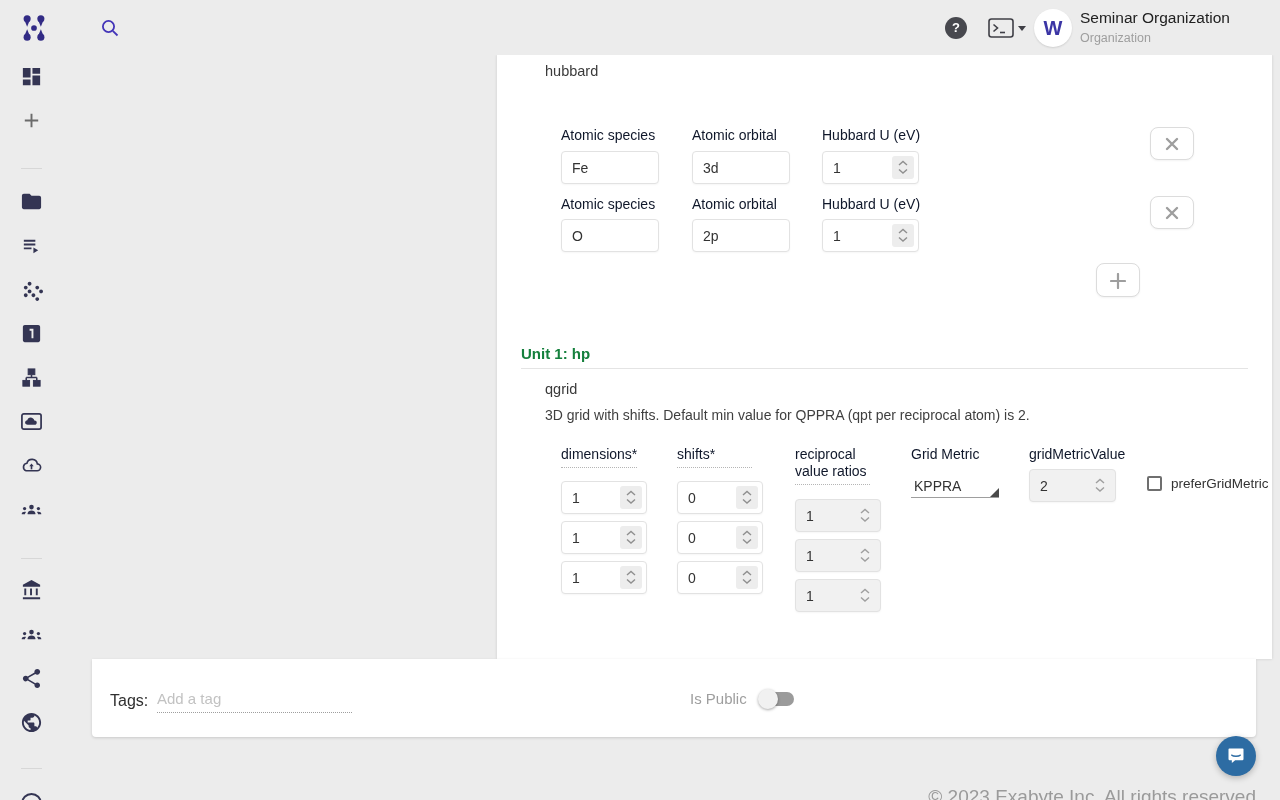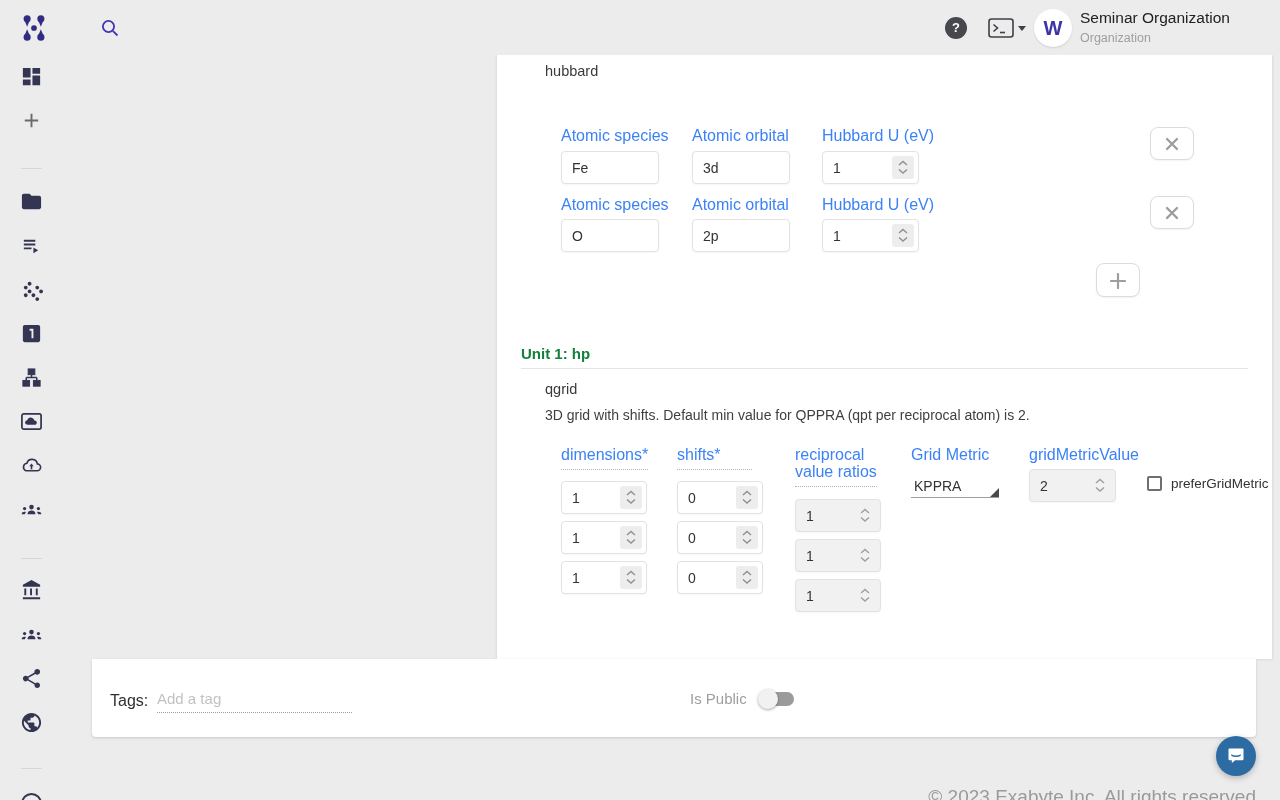--- a/index.html
+++ b/index.html
@@ -27,21 +27,21 @@
   
   .sidebar { position:absolute; left:0; top:55px; width:63px; height:745px; background:#ececec; z-index:20; }
   .side-ic { position:absolute; left:20px; width:23px; height:23px; cursor:pointer; }
   .side-div { position:absolute; left:21px; width:21px; height:1px; background:#d7d7d7; }
 
   
   .panel { position:absolute; left:481px; top:55px; width:775px; height:604px; background:#fff;
            box-shadow:0 0 3px rgba(0,0,0,.14); z-index:10;margin-left:16px; }
   .sec-title { position:absolute; font-size:14.5px; font-weight:500; color:#3a3a3a; }
   .sec-desc  { position:absolute; font-size:14px; color:#3f3f3f; }
-  .fld-label { position:absolute; font-size:16px; color:#3b82f6; }
+  .fld-label { position:absolute; font-size:14px; color:#0f172a; }
   .fld-label.dotted { border-bottom:1px dotted #b5b5b5; padding-bottom:5px; min-width:75px; }
   .txt-input { position:absolute; width:98px; height:33px; border:1px solid #e2e2e2; border-radius:4px;
                background:#fff; font-family:"Liberation Sans",sans-serif; font-size:14px; color:#333;
                padding-left:10px; box-shadow:0 1px 2px rgba(0,0,0,.04); }
   .num-input { position:absolute; width:86px; height:33px; border:1px solid #e2e2e2; border-radius:4px;
                background:#fff; box-shadow:0 1px 2px rgba(0,0,0,.04); cursor:text; }
   .num-input .val { position:absolute; left:10px; top:8px; font-size:14px; color:#333; }
   .num-input .spin { position:absolute; right:4px; top:4px; width:22px; height:23px; background:#ededed;
                      border-radius:3px; cursor:pointer; }
   .num-input.disabled { background:#f1f1f1; }

